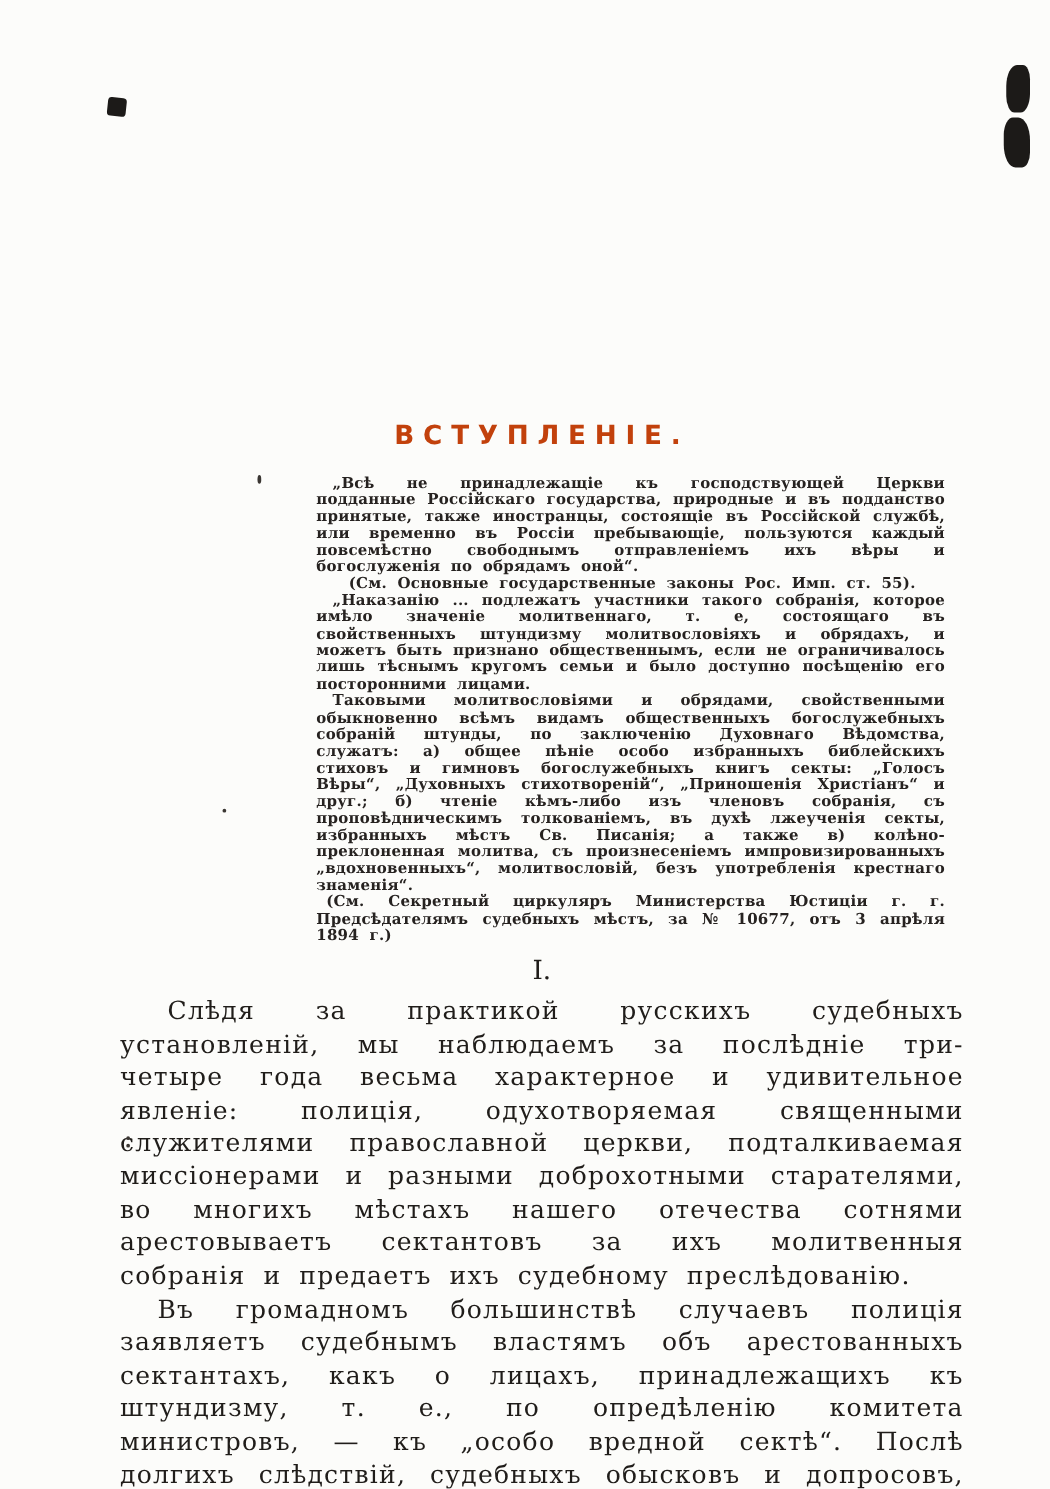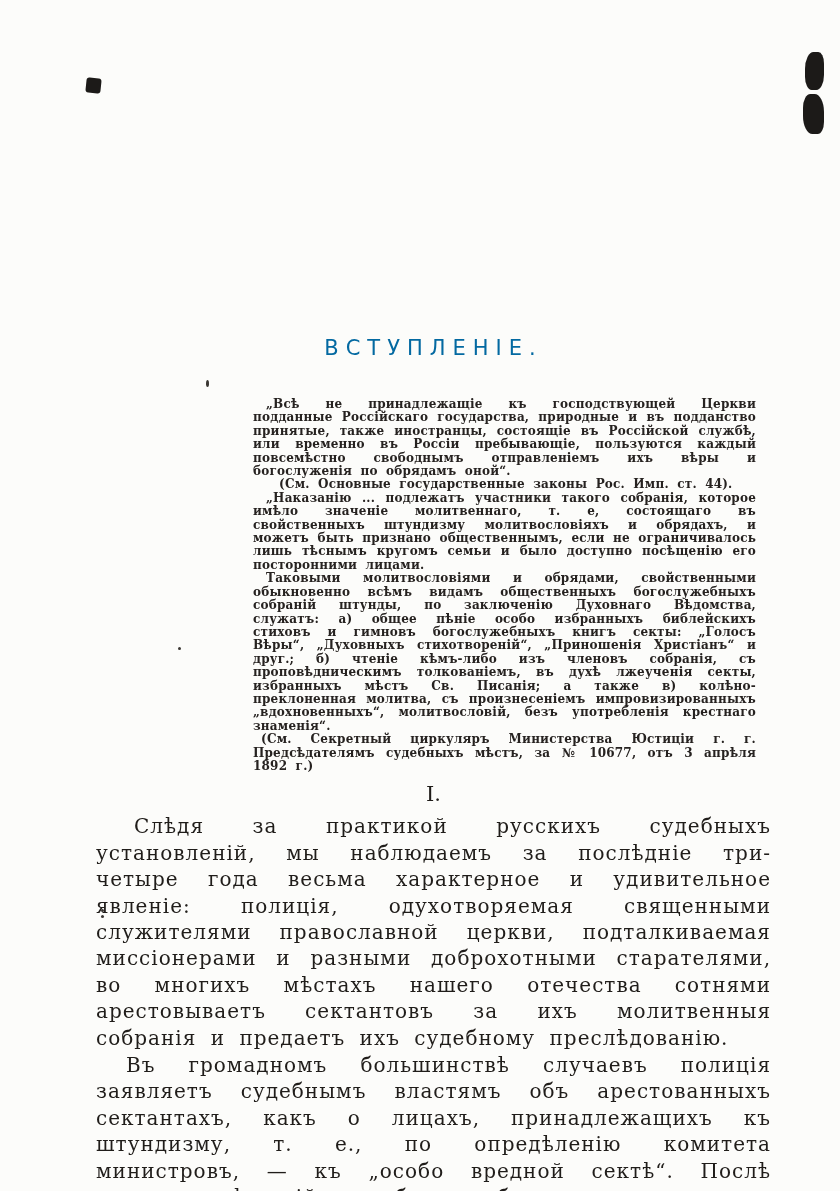--- a/index.html
+++ b/index.html
@@ -16,29 +16,29 @@
     overflow:hidden;
   }
   .content{
     padding:336px 68px 0 95px;
   }
   
   .chapter-title{
     margin:0;
     text-align:center;
     font-family:"DejaVu Sans", sans-serif;
-    font-weight:normal;
+    font-weight:bold;
     font-size:21px;
     line-height:24px;
     letter-spacing:7px;
-    color:#0369a1;
+    color:#c2410c;
   }
   
   .quotes{
-    margin:38px 16px 0 158px;
+    margin:20px 16px 0 158px;
     font-size:12px;
     font-weight:bold;
     line-height:13.4px;
     letter-spacing:0.2px;
     word-spacing:4px;
     text-align:justify;
     color:#262220;
   }
   .quotes p{margin:0;}
   .q{text-indent:13px;}
@@ -87,24 +87,24 @@
   <div class="speck sp1"></div>
   <div class="speck sp2"></div>
   <div class="speck sp3"></div>
 
   <div class="content">
 
     <h1 class="chapter-title">ВСТУПЛЕНІЕ.</h1>
 
     <div class="quotes">
       <p class="q">„Всѣ не принадлежащіе къ господствующей Церкви подданные Россійскаго государства, природные и въ подданство принятые, также иностранцы, состоящіе въ Россійской службѣ, или временно въ Россіи пребывающіе, пользуются каждый повсемѣстно свободнымъ отправленіемъ ихъ вѣры и богослуженія по обрядамъ оной“.</p>
-      <p class="src-1">(См. Основные государственные законы Рос. Имп. ст. 44).</p>
+      <p class="src-1">(См. Основные государственные законы Рос. Имп. ст. 55).</p>
       <p class="q">„Наказанію ... подлежатъ участники такого собранія, которое имѣло значеніе молитвеннаго, т. е, состоящаго въ свойственныхъ штундизму молитвословіяхъ и обрядахъ, и можетъ быть признано общественнымъ, если не ограничивалось лишь тѣснымъ кругомъ семьи и было доступно посѣщенію его посторонними лицами.</p>
       <p class="q">Таковыми молитвословіями и обрядами, свойственными обыкновенно всѣмъ видамъ общественныхъ богослужебныхъ собраній штунды, по заключенію Духовнаго Вѣдомства, служатъ: а) общее пѣніе особо избранныхъ библейскихъ стиховъ и гимновъ богослужебныхъ книгъ секты: „Голосъ Вѣры“, „Духовныхъ стихотвореній“, „Приношенія Христіанъ“ и друг.; б) чтеніе кѣмъ-либо изъ членовъ собранія, съ проповѣдническимъ толкованіемъ, въ духѣ лжеученія секты, избранныхъ мѣстъ Св. Писанія; а также в) колѣно-преклоненная молитва, съ произнесеніемъ импровизированныхъ „вдохновенныхъ“, молитвословій, безъ употребленія крестнаго знаменія“.</p>
-      <p class="src-2">(См. Секретный циркуляръ Министерства Юстиціи г. г. Предсѣдателямъ судебныхъ мѣстъ, за № 10677, отъ 3 апрѣля 1892 г.)</p>
+      <p class="src-2">(См. Секретный циркуляръ Министерства Юстиціи г. г. Предсѣдателямъ судебныхъ мѣстъ, за № 10677, отъ 3 апрѣля 1894 г.)</p>
     </div>
 
     <h2 class="section-number">I.</h2>
 
     <div class="bodytext">
       <p class="p1">Слѣдя за практикой русскихъ судебныхъ установленій, мы наблюдаемъ за послѣдніе три-четыре года весьма характерное и удивительное явленіе: полиція, одухотворяемая священными служителями православной церкви, подталкиваемая миссіонерами и разными доброхотными старателями, во многихъ мѣстахъ нашего отечества сотнями арестовываетъ сектантовъ за ихъ молитвенныя собранія и предаетъ ихъ судебному преслѣдованію.</p>
       <p class="p2">Въ громадномъ большинствѣ случаевъ полиція заявляетъ судебнымъ властямъ объ арестованныхъ сектантахъ, какъ о лицахъ, принадлежащихъ къ штундизму, т. е., по опредѣленію комитета министровъ, — къ „особо вредной сектѣ“. Послѣ долгихъ слѣдствій, судебныхъ обысковъ и допросовъ, очень часто, множествомъ свидѣтельскихъ показаній и прочими доказательствами, устанавливается тотъ фактъ, что обвиненные „штундисты“ — не штундисты, а баптисты, которыхъ, собственно говоря, и судить то не за что, такъ</p>
     </div>
 
   </div>

